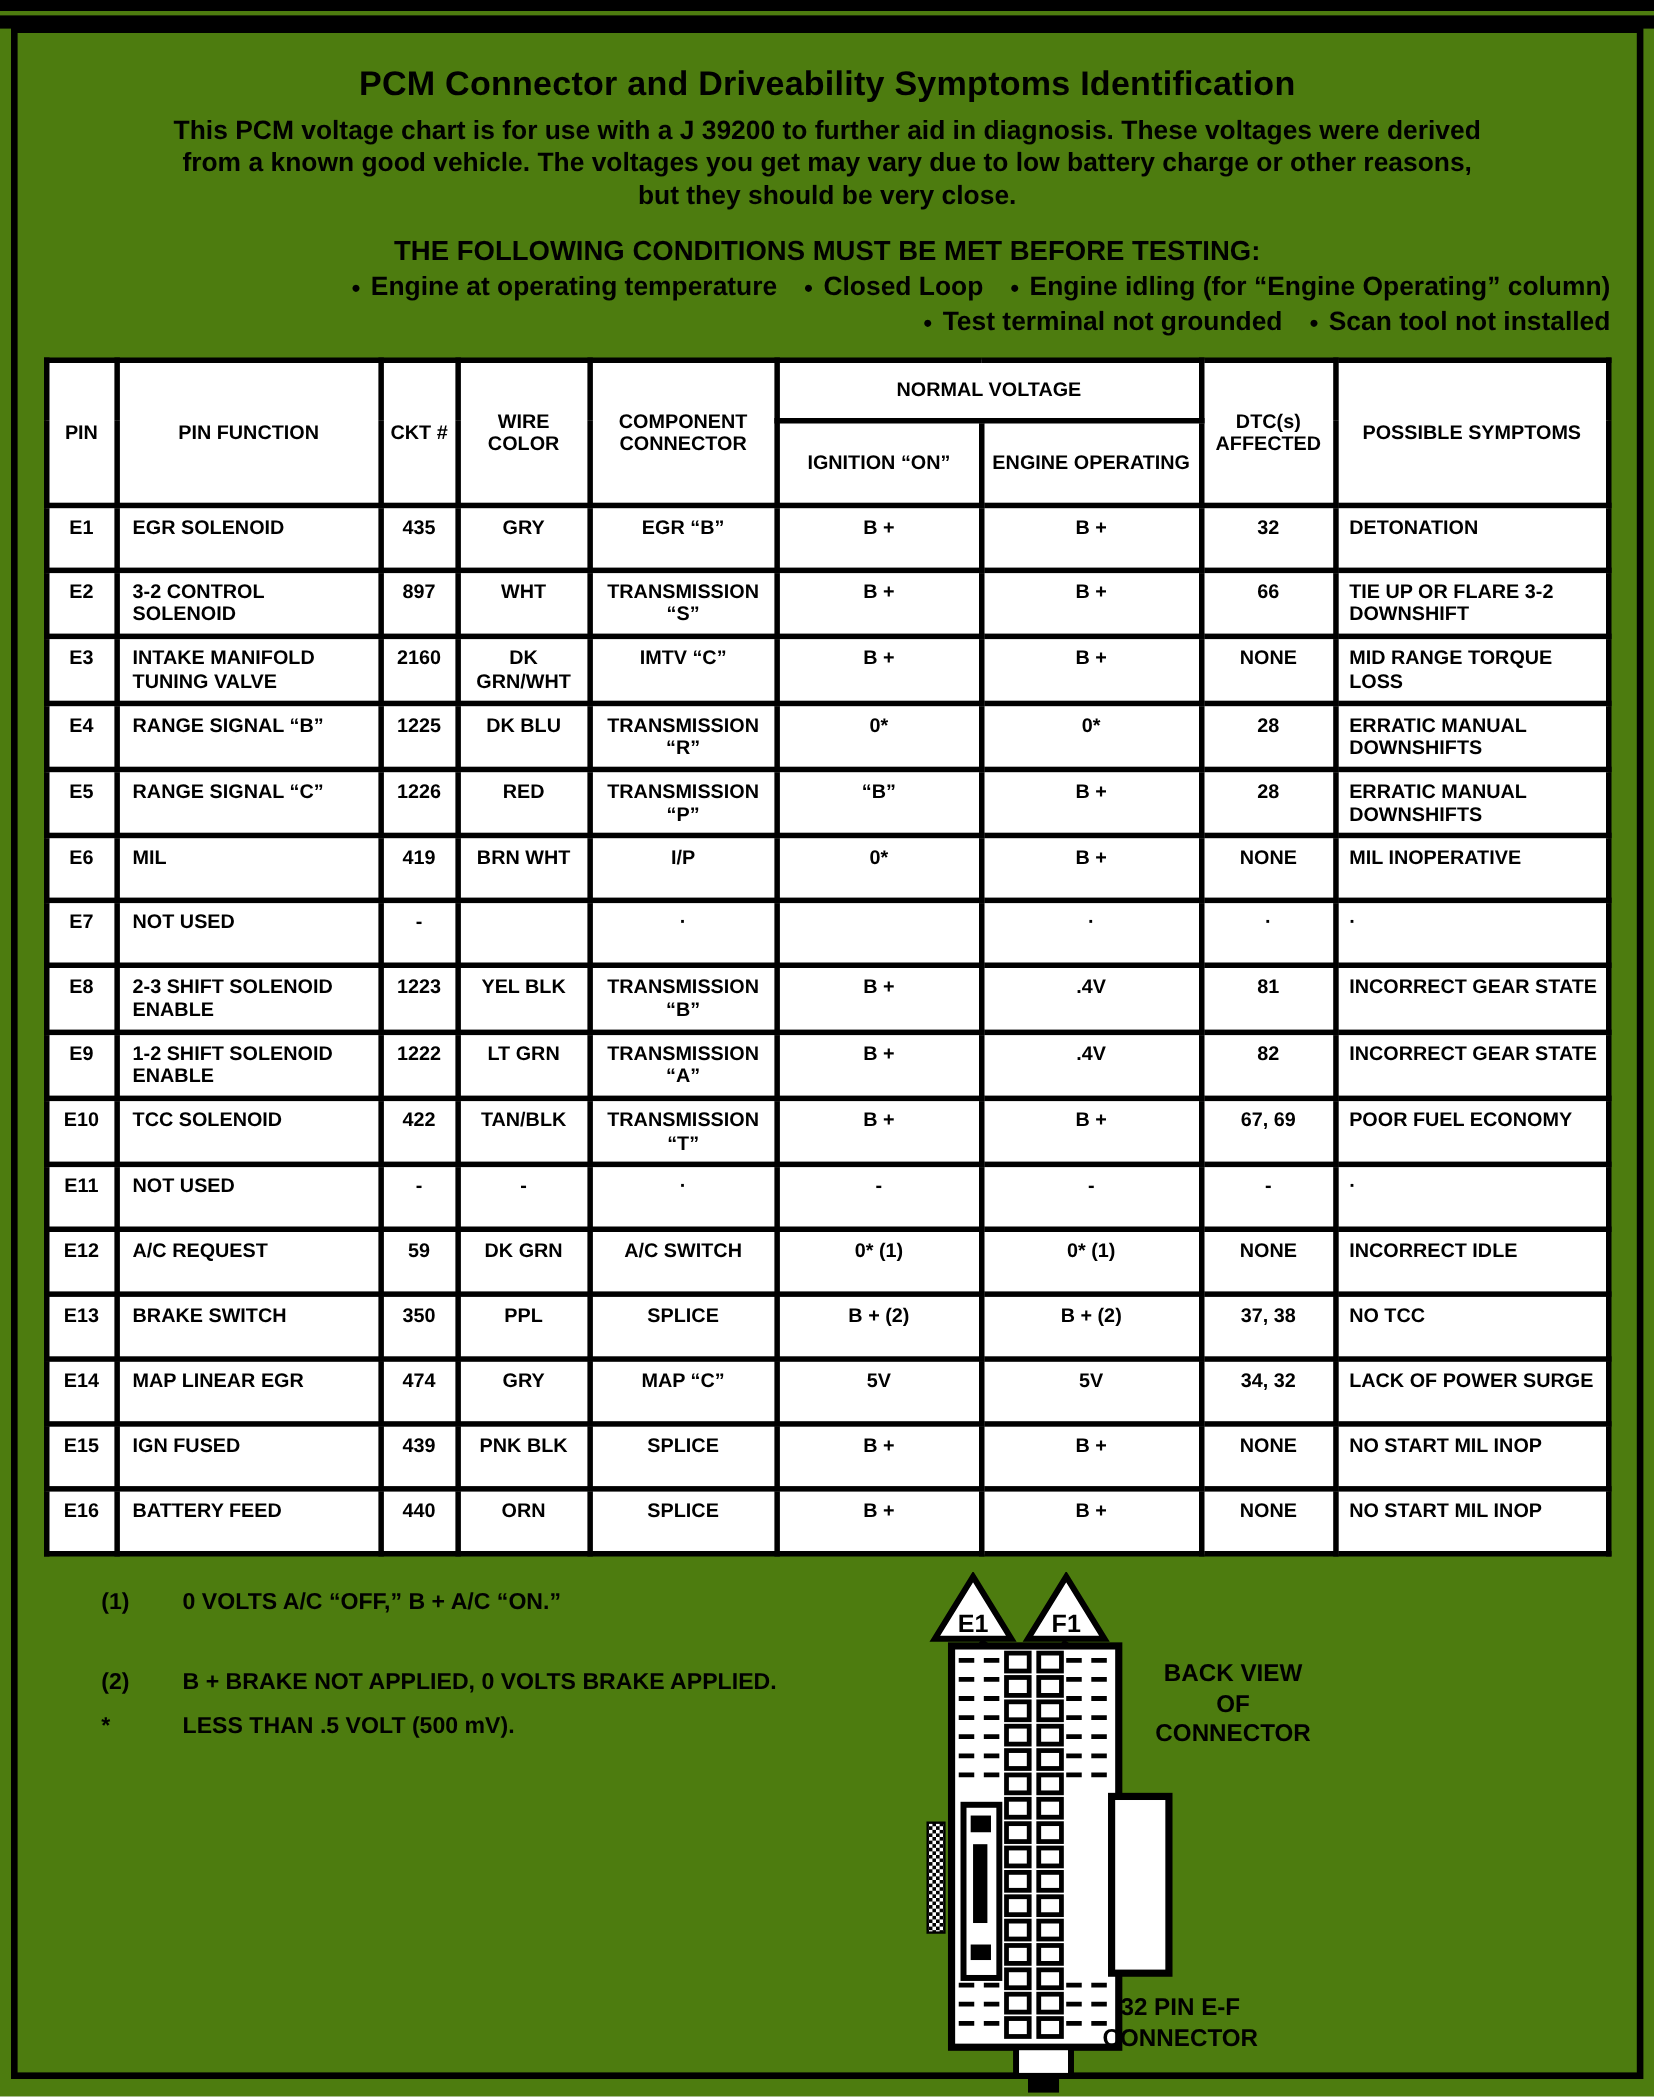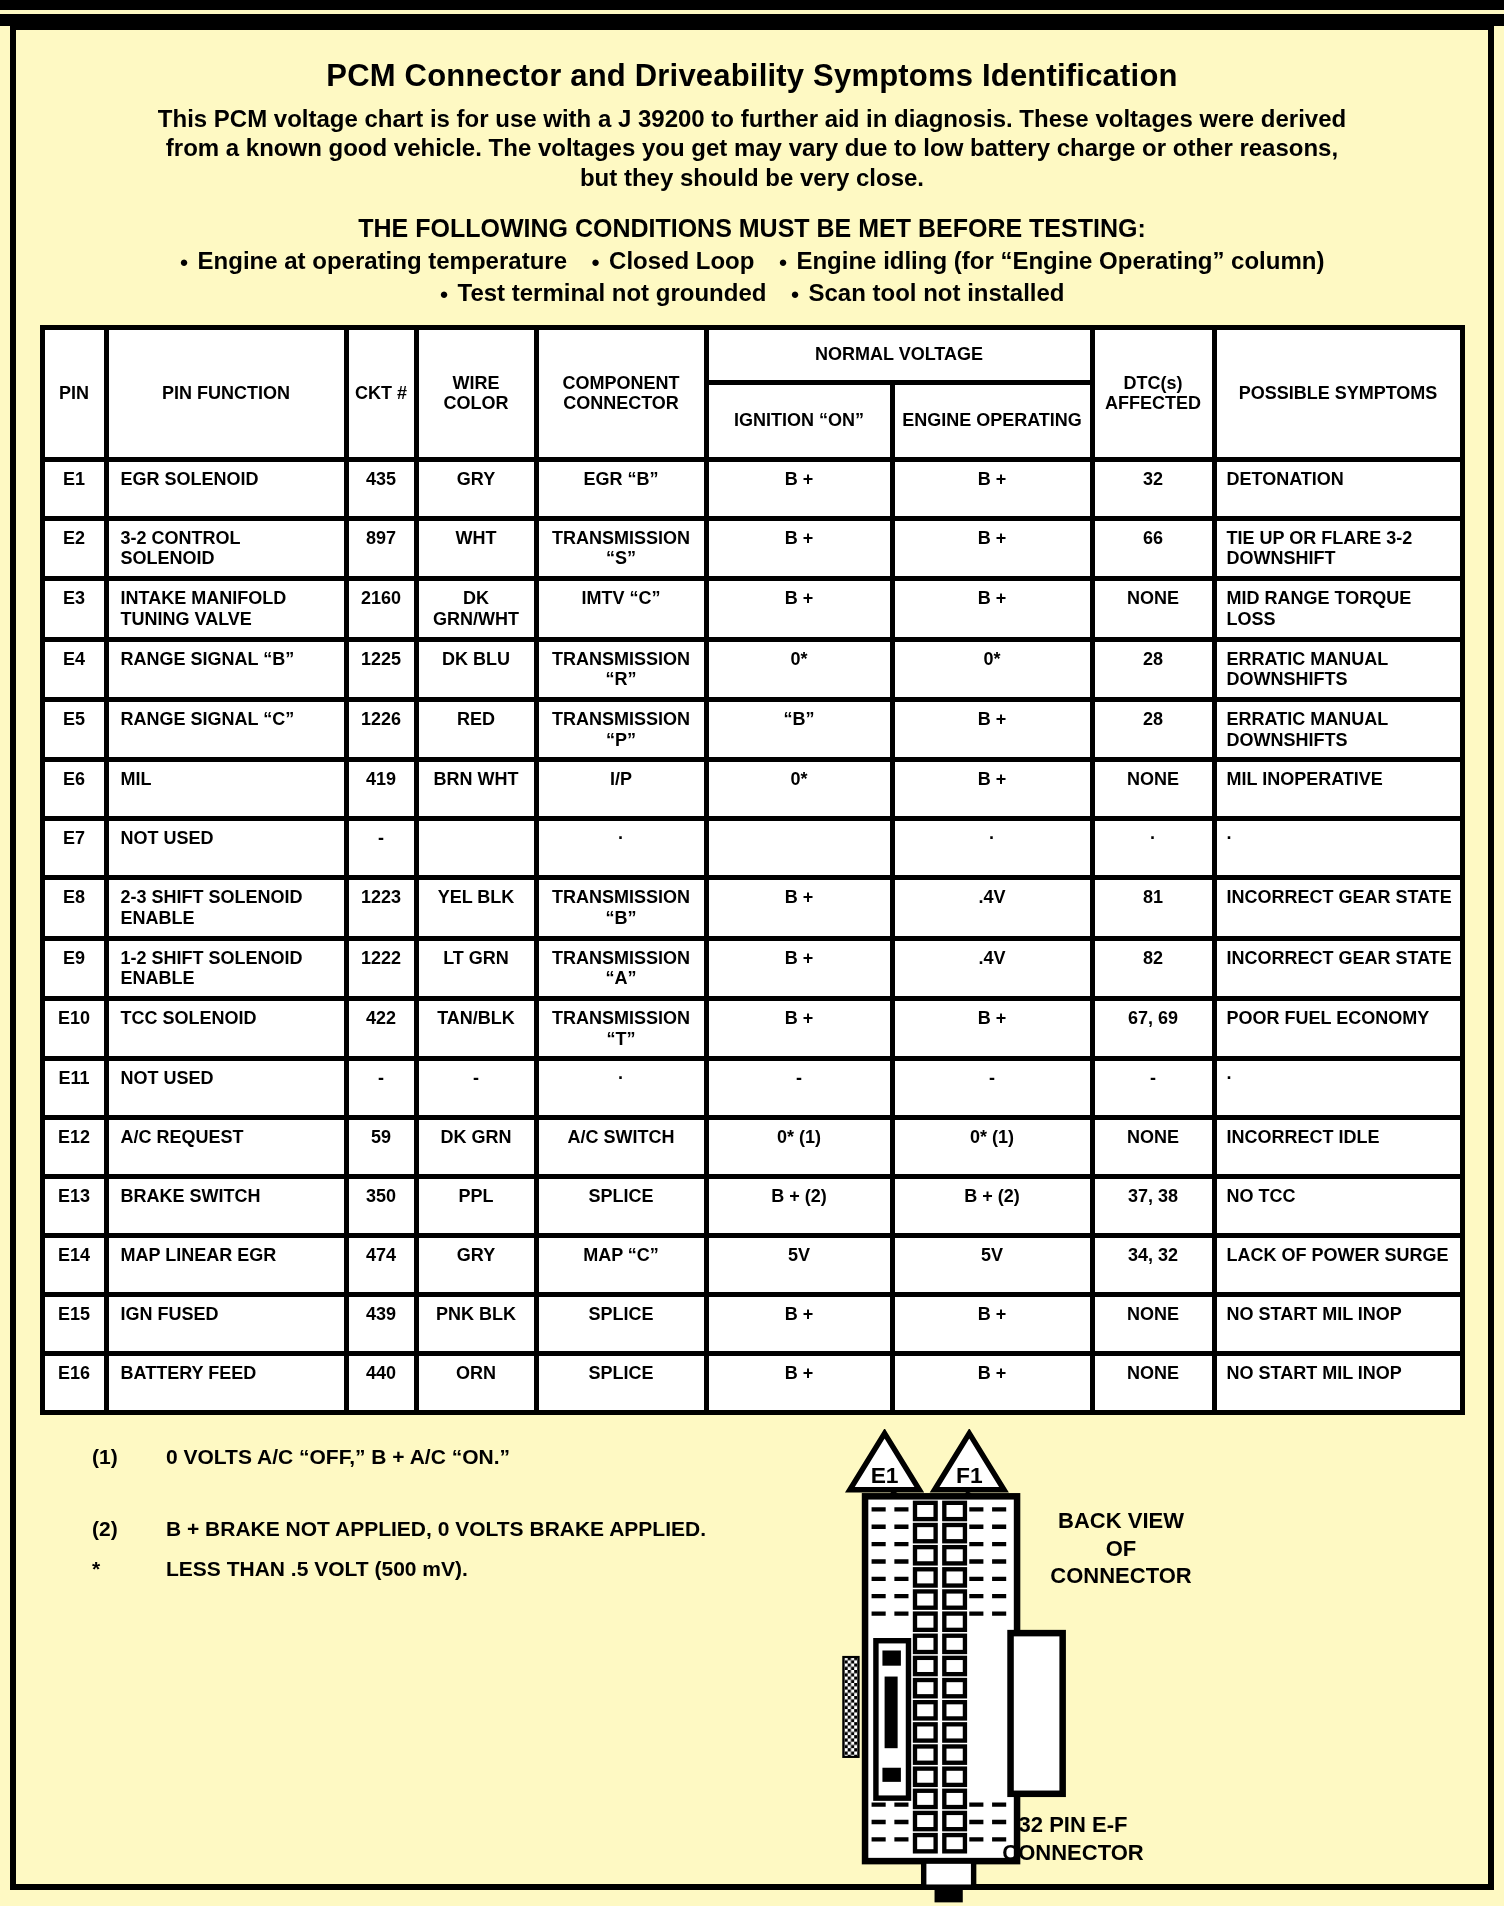--- a/index.html
+++ b/index.html
@@ -1,36 +1,36 @@
 <!DOCTYPE html>
 <html><head>
 <meta charset="utf-8">
 <style>
   html,body{margin:0;padding:0;background:#e8e8e8;}
   .page{
-    position:relative;width:1504px;height:1906px;background:#fef9c3;
+    position:relative;width:1504px;height:1906px;background:#4d7c0f;
     font-family:"Liberation Sans", sans-serif;font-weight:bold;color:#000;
     overflow:hidden;margin:0 auto;
   }
   .scan-strip{position:absolute;left:0;right:0;background:#000;}
   .scan-strip.top{top:0;height:10px;}
   .scan-strip.bottom{bottom:0;height:12px;}
   .frame{
     position:absolute;left:10px;top:24px;right:10px;bottom:16px;
     border:6px solid #000;
   }
   .content{position:absolute;inset:0;padding:14px 12px 0 12px;}
 
   
   .doc-header{text-align:center;}
   .page-title{font-size:31px;margin:14px 0 10px 0;letter-spacing:0.2px;}
   .intro{font-size:24px;line-height:1.22;}
   .voltage-note{font-size:24px;margin-top:20px;}
   .cond-head{font-size:25px;margin-top:22px;}
-  .cond-line{font-size:24px;margin-top:4px;}
+  .cond-line{font-size:24px;margin-top:4px;text-align:right;}
   .cond-item{margin:0 12px;white-space:nowrap;}
   .bullet{font-size:15px;vertical-align:2px;margin-right:9px;}
 
   
   table.volt{
     border-collapse:collapse;table-layout:fixed;
     width:1420px;margin:18px auto 0 auto;
   }
   table.volt th, table.volt td{
     border:5px solid #000;background:#fff;

